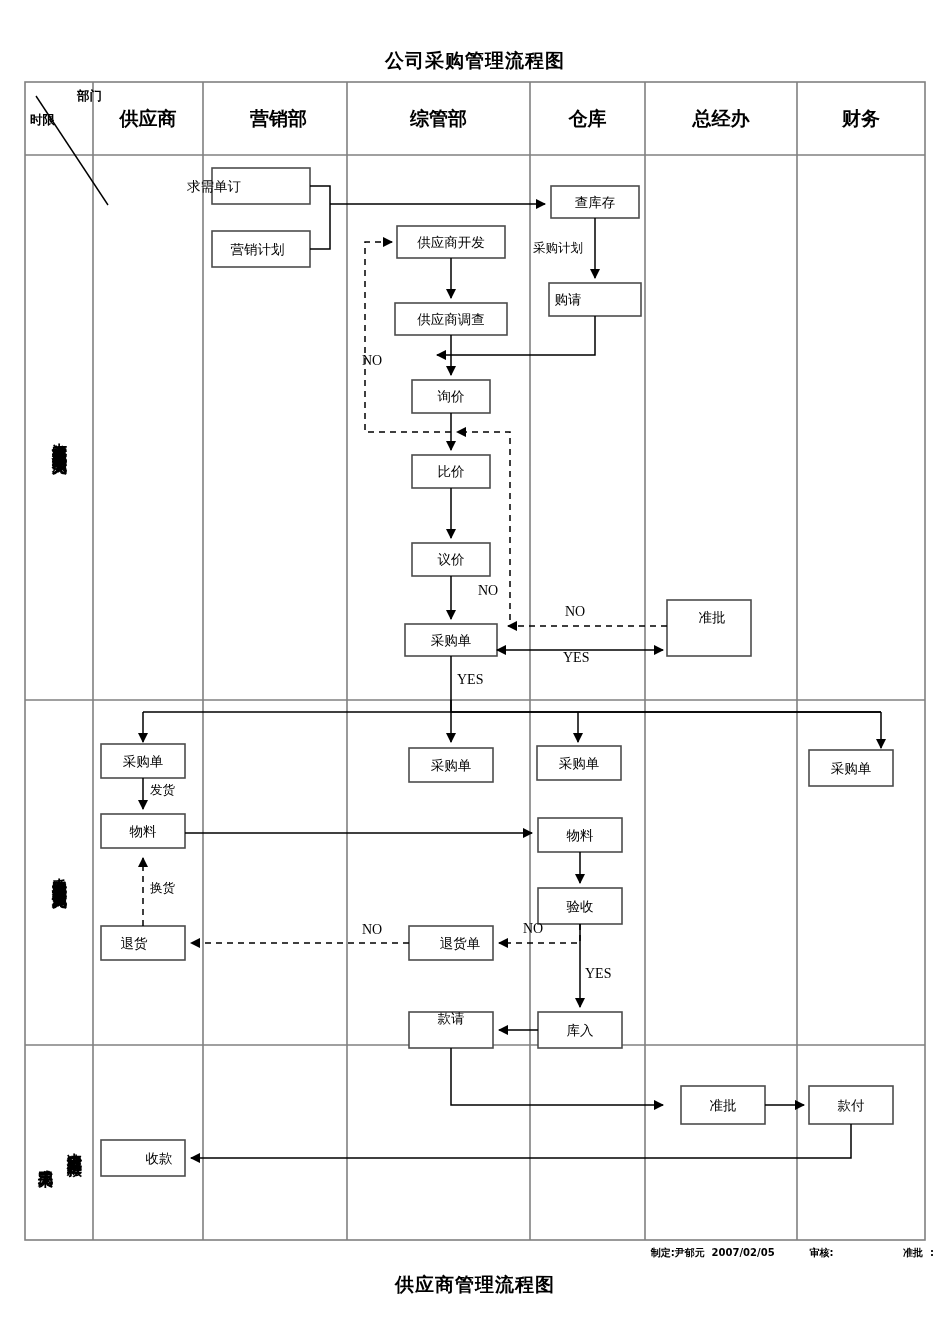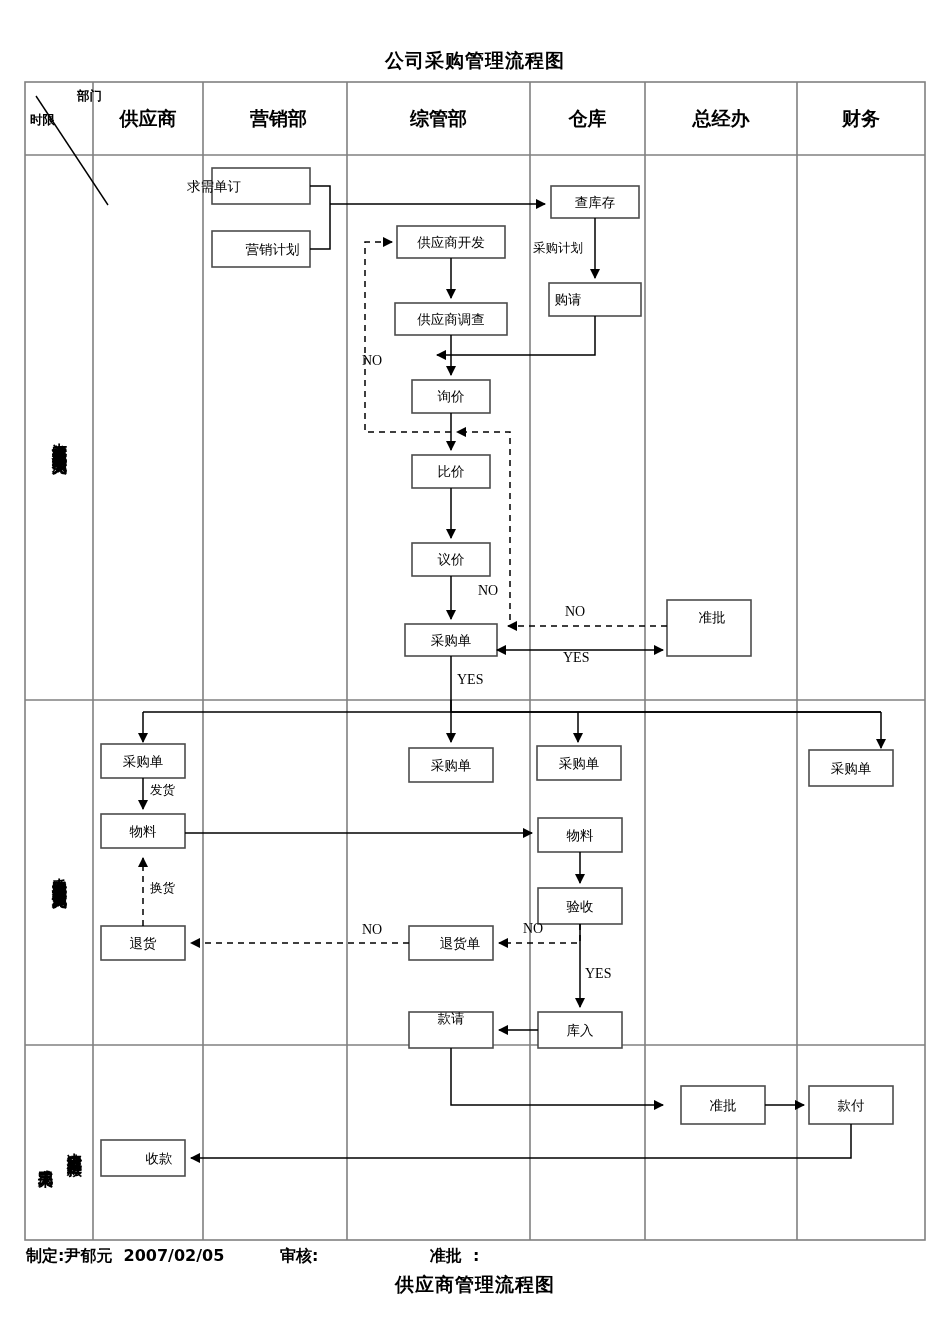--- a/index.html
+++ b/index.html
@@ -8,22 +8,22 @@
 
   .title-top{
     position:absolute;left:0;top:48px;width:950px;text-align:center;
     font-size:19px;font-weight:bold;letter-spacing:1px;
   }
   .title-bottom{
     position:absolute;left:0;top:1272px;width:950px;text-align:center;
     font-size:19px;font-weight:bold;letter-spacing:1px;
   }
   .footer-line{
-    position:absolute;left:26px;top:1246px;width:880px;height:22px;
-    font-size:16px;font-weight:bold;white-space:pre;
+    position:absolute;left:54px;top:1246px;width:880px;height:22px;
+    font-size:10px;font-weight:bold;white-space:pre;text-align:right;
   }
 
   
   svg.layer{position:absolute;left:0;top:0;width:950px;height:1344px;}
 
   .boxlabel{
     position:absolute;display:flex;align-items:center;justify-content:center;
     font-size:13.5px;line-height:1.1;text-align:center;
     font-family:"DejaVu Sans","Liberation Sans",sans-serif;
     pointer-events:none;
@@ -197,21 +197,21 @@
   <div class="hdr" style="left:530px;top:82px;width:115px;height:73px;">仓库</div>
   <div class="hdr" style="left:645px;top:82px;width:152px;height:73px;font-family:Liberation Serif, serif;">总经办</div>
   <div class="hdr" style="left:797px;top:82px;width:128px;height:73px;">财务</div>
 
   <div class="vlabel" style="left:25px;top:230px;width:68px;height:420px;">由订单需求起至批准采购单发出完成为一天</div>
   <div class="vlabel" style="left:25px;top:715px;width:68px;height:320px;">由采购单批准日起至材料入库完成为四天</div>
   <div class="vlabel" style="left:57px;top:1058px;width:34px;height:175px;">由请款批准日起至付款</div>
   <div class="vlabel" style="left:30px;top:1085px;width:30px;height:150px;">完成为三十天</div>
 
   <div class="boxlabel" style="left:165px;top:168px;width:98px;height:36px;">求需单订</div>
-  <div class="boxlabel" style="left:212px;top:231px;width:91px;height:36px;padding-left:15px;">营销计划</div>
+  <div class="boxlabel" style="left:212px;top:231px;width:91px;height:36px;">营销计划</div>
   <div class="boxlabel" style="left:551px;top:186px;width:88px;height:32px;">查库存</div>
   <div class="boxlabel" style="left:538px;top:283px;width:60px;height:33px;">购请</div>
   <div class="boxlabel" style="left:397px;top:226px;width:108px;height:32px;">供应商开发</div>
   <div class="boxlabel" style="left:395px;top:303px;width:112px;height:32px;">供应商调查</div>
   <div class="boxlabel" style="left:412px;top:380px;width:78px;height:33px;">询价</div>
   <div class="boxlabel" style="left:412px;top:455px;width:78px;height:33px;">比价</div>
   <div class="boxlabel" style="left:412px;top:543px;width:78px;height:33px;">议价</div>
   <div class="boxlabel" style="left:405px;top:624px;width:92px;height:32px;">采购单</div>
   <div class="boxlabel" style="left:673px;top:603px;width:78px;height:28px;justify-content:center;">准批</div>
 
@@ -222,21 +222,21 @@
   <div class="edgelabel lat" style="left:563px;top:650px;">YES</div>
   <div class="edgelabel lat" style="left:457px;top:672px;">YES</div>
 
   <div class="boxlabel" style="left:101px;top:744px;width:84px;height:34px;">采购单</div>
   <div class="boxlabel" style="left:409px;top:748px;width:84px;height:34px;">采购单</div>
   <div class="boxlabel" style="left:537px;top:746px;width:84px;height:34px;">采购单</div>
   <div class="boxlabel" style="left:809px;top:750px;width:84px;height:36px;">采购单</div>
   <div class="boxlabel" style="left:101px;top:814px;width:84px;height:34px;">物料</div>
   <div class="boxlabel" style="left:538px;top:818px;width:84px;height:34px;">物料</div>
   <div class="boxlabel" style="left:538px;top:888px;width:84px;height:36px;">验收</div>
-  <div class="boxlabel" style="left:101px;top:926px;width:84px;height:34px;">退货</div>
+  <div class="boxlabel" style="left:92px;top:926px;width:84px;height:34px;">退货</div>
   <div class="boxlabel" style="left:409px;top:926px;width:102px;height:34px;">退货单</div>
   <div class="boxlabel" style="left:538px;top:1012px;width:84px;height:36px;">库入</div>
   <div class="boxlabel" style="left:409px;top:1000px;width:84px;height:36px;">款请</div>
 
   <div class="edgelabel cn" style="left:150px;top:782px;">发货</div>
   <div class="edgelabel cn" style="left:150px;top:880px;">换货</div>
   <div class="edgelabel lat" style="left:362px;top:922px;">NO</div>
   <div class="edgelabel lat" style="left:523px;top:921px;">NO</div>
   <div class="edgelabel lat" style="left:585px;top:966px;">YES</div>
 

